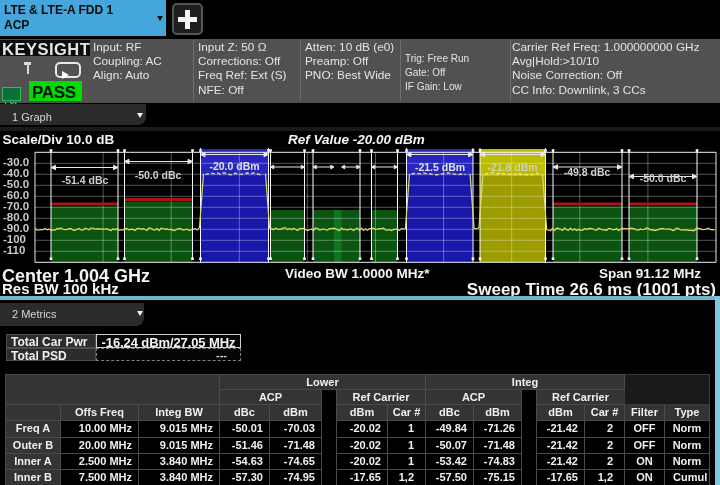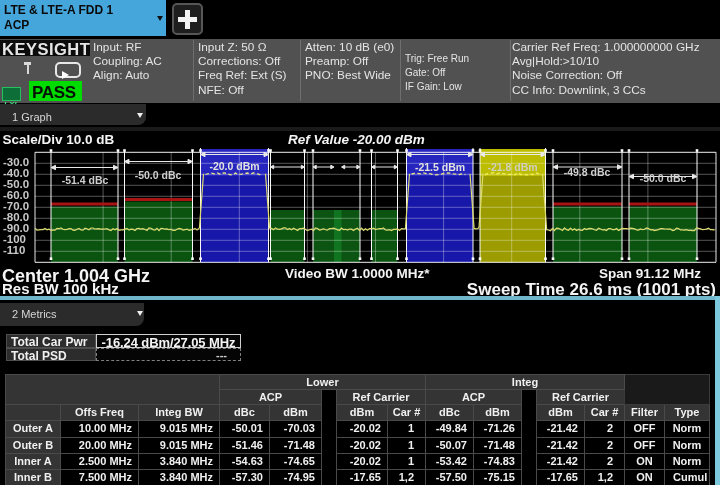--- a/index.html
+++ b/index.html
@@ -305,21 +305,21 @@
         <td class="hc">Car #</td>
 <td class="hc">dBc</td>
         <td class="hc">dBm</td>
         <td class="sp"></td>
         <td class="hc">dBm</td>
         <td class="hc">Car #</td>
 <td class="hc">Filter</td>
         <td class="hc">Type</td>
 </tr>
 <tr style="height:16.2px;">
-<td class="rl">Outer A</td>
+<td class="rl">Freq A</td>
         <td class="n">10.00 MHz</td>
         <td class="n">9.015 MHz</td>
         <td class="n">-50.01</td>
         <td class="n">-70.03</td>
         <td class="sp"></td>
         <td class="n">-20.02</td>
         <td class="n" style="padding-right:11px;">1</td>
         <td class="n">-49.84</td>
         <td class="n">-71.26</td>
         <td class="sp"></td>

